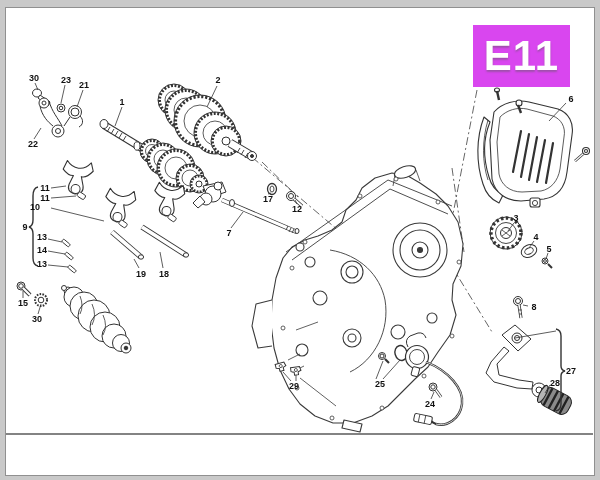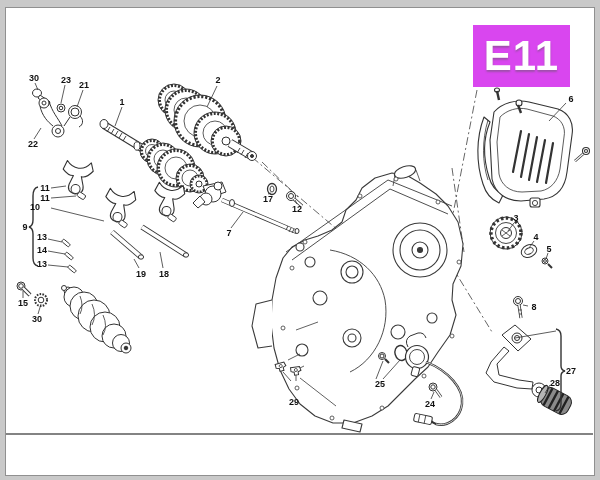--- a/index.html
+++ b/index.html
@@ -361,14 +361,14 @@
 <span class="plabel" style="left:164px;top:274px">18</span>
 <span class="plabel" style="left:141px;top:274px">19</span>
 <span class="plabel" style="left:34px;top:78px">30</span>
 <span class="plabel" style="left:84px;top:85px">21</span>
 <span class="plabel" style="left:33px;top:144px">22</span>
 <span class="plabel" style="left:66px;top:80px">23</span>
 <span class="plabel" style="left:430px;top:404px">24</span>
 <span class="plabel" style="left:380px;top:384px">25</span>
 <span class="plabel" style="left:571px;top:371px">27</span>
 <span class="plabel" style="left:555px;top:383px">28</span>
-<span class="plabel" style="left:294px;top:402px">29</span>
+<span class="plabel" style="left:294px;top:386px">29</span>
 <span class="plabel" style="left:37px;top:319px">30</span>
 
 </body></html>

